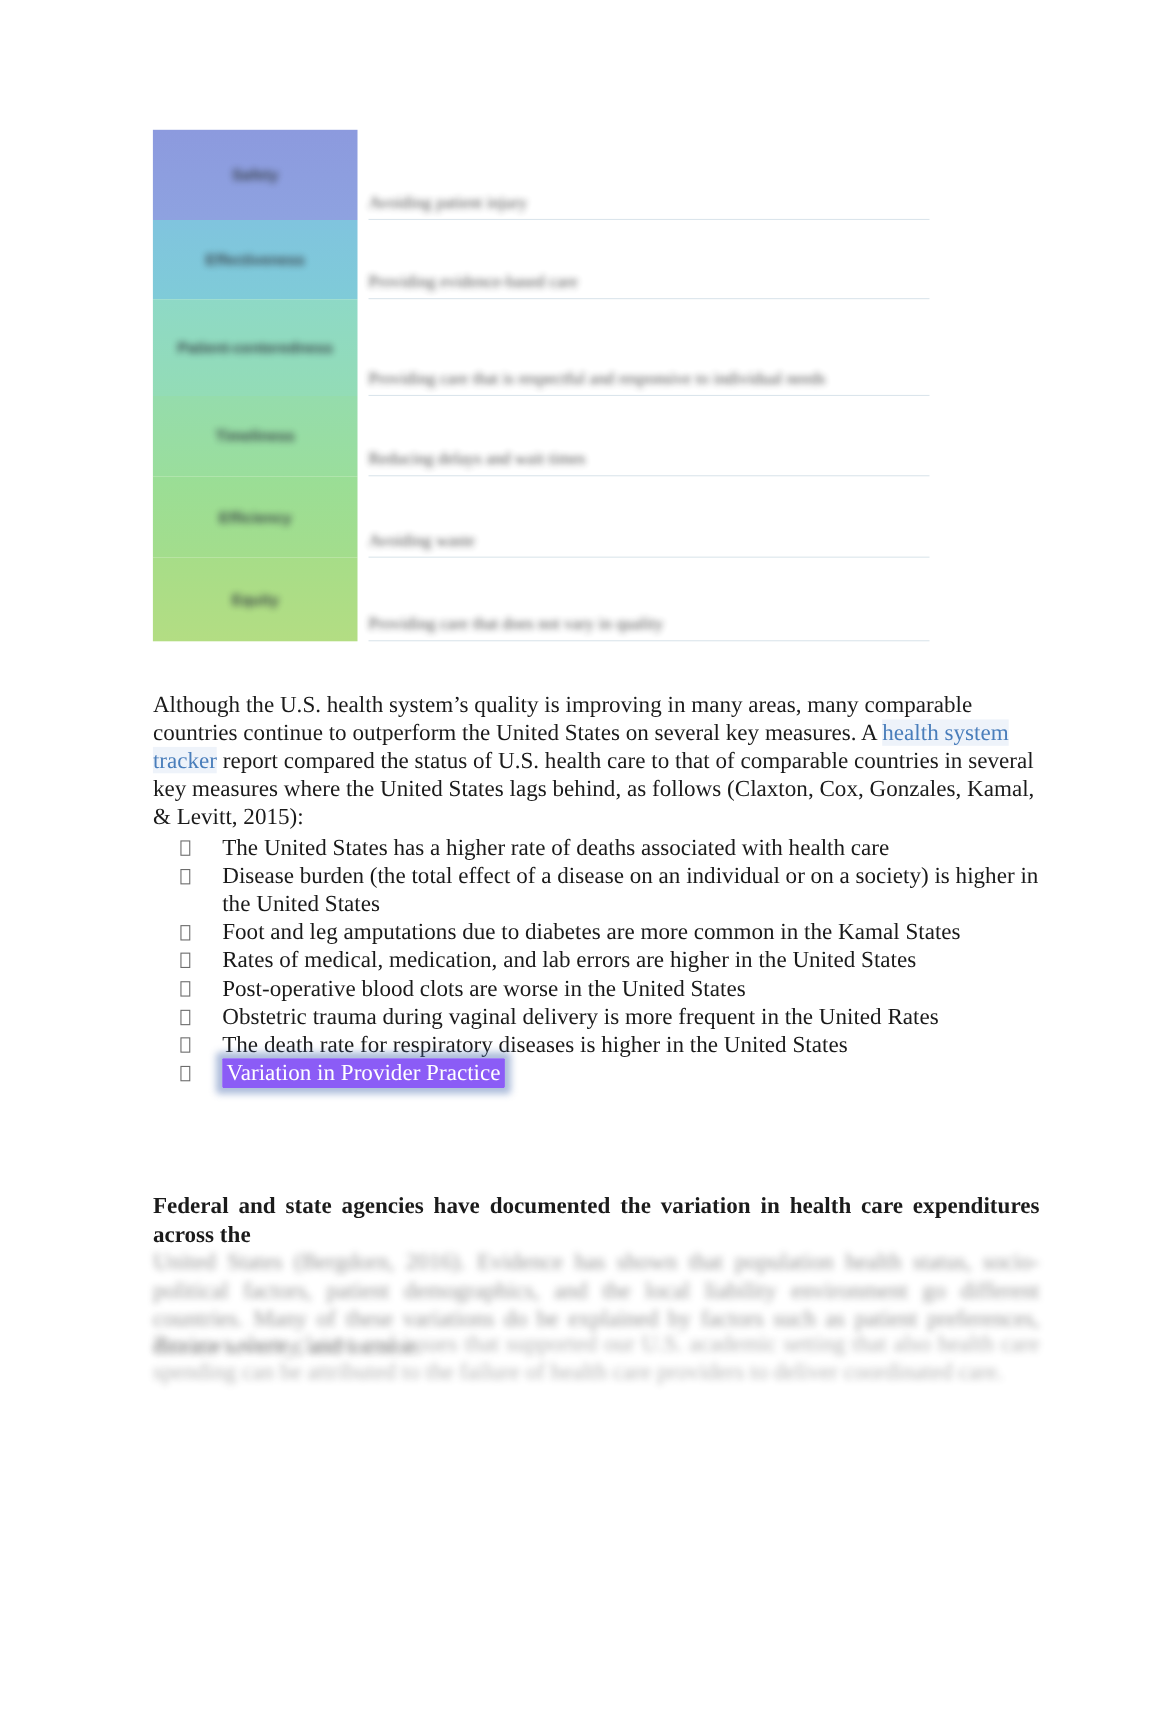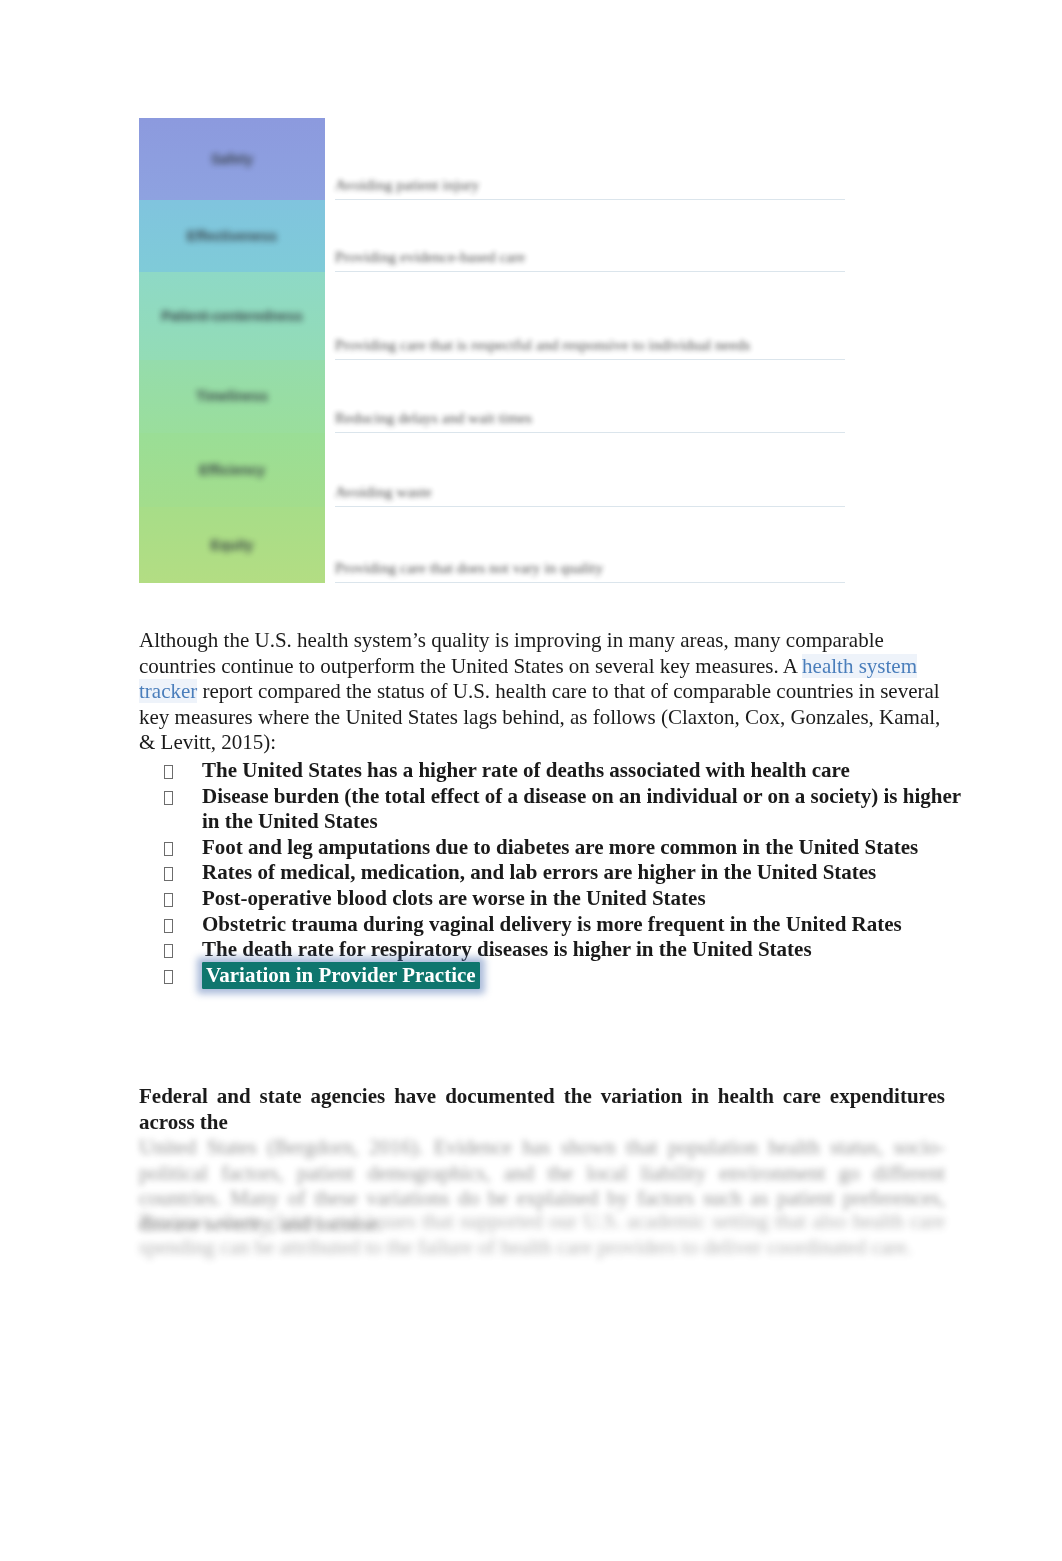--- a/index.html
+++ b/index.html
@@ -147,24 +147,24 @@
     display: block;
   }
   .tofu {
     display: inline-block;
     width: 9px;
     height: 14px;
     border: 1px solid #6c6c6c;
     box-sizing: border-box;
     vertical-align: -2px;
   }
-  .bullet-text { flex: 1 1 auto; font-weight: bold; }
+  .bullet-text { flex: 1 1 auto; }
 
   .bullet-row.selected .bullet-text span.hl {
-    background: #0f766e;
+    background: #8b5cf6;
     color: #ffffff;
     padding: 1px 4px 2px 4px;
     box-shadow: 0 0 7px 5px rgba(74,108,176,.45);
     border-radius: 1px;
   }
   .bullet-row.selected { filter: blur(0.45px); }
 
   
   #lower-para-1 {
     left: 127px;
@@ -269,21 +269,21 @@
     </div>
 
     <div class="bullet-row">
       <span class="bullet-glyph"><i class="tofu"></i></span>
       <span class="bullet-text">Disease burden (the total effect of a disease on an individual or on a society) is higher in the United States</span>
     </div>
 
 
     <div class="bullet-row">
       <span class="bullet-glyph"><i class="tofu"></i></span>
-      <span class="bullet-text">Foot and leg amputations due to diabetes are more common in the United States</span>
+      <span class="bullet-text">Foot and leg amputations due to diabetes are more common in the Kamal States</span>
     </div>
 
     <div class="bullet-row">
       <span class="bullet-glyph"><i class="tofu"></i></span>
       <span class="bullet-text">Rates of medical, medication, and lab errors are higher in the United States</span>
     </div>
 
     <div class="bullet-row">
       <span class="bullet-glyph"><i class="tofu"></i></span>
       <span class="bullet-text">Post-operative blood clots are worse in the United States</span>

